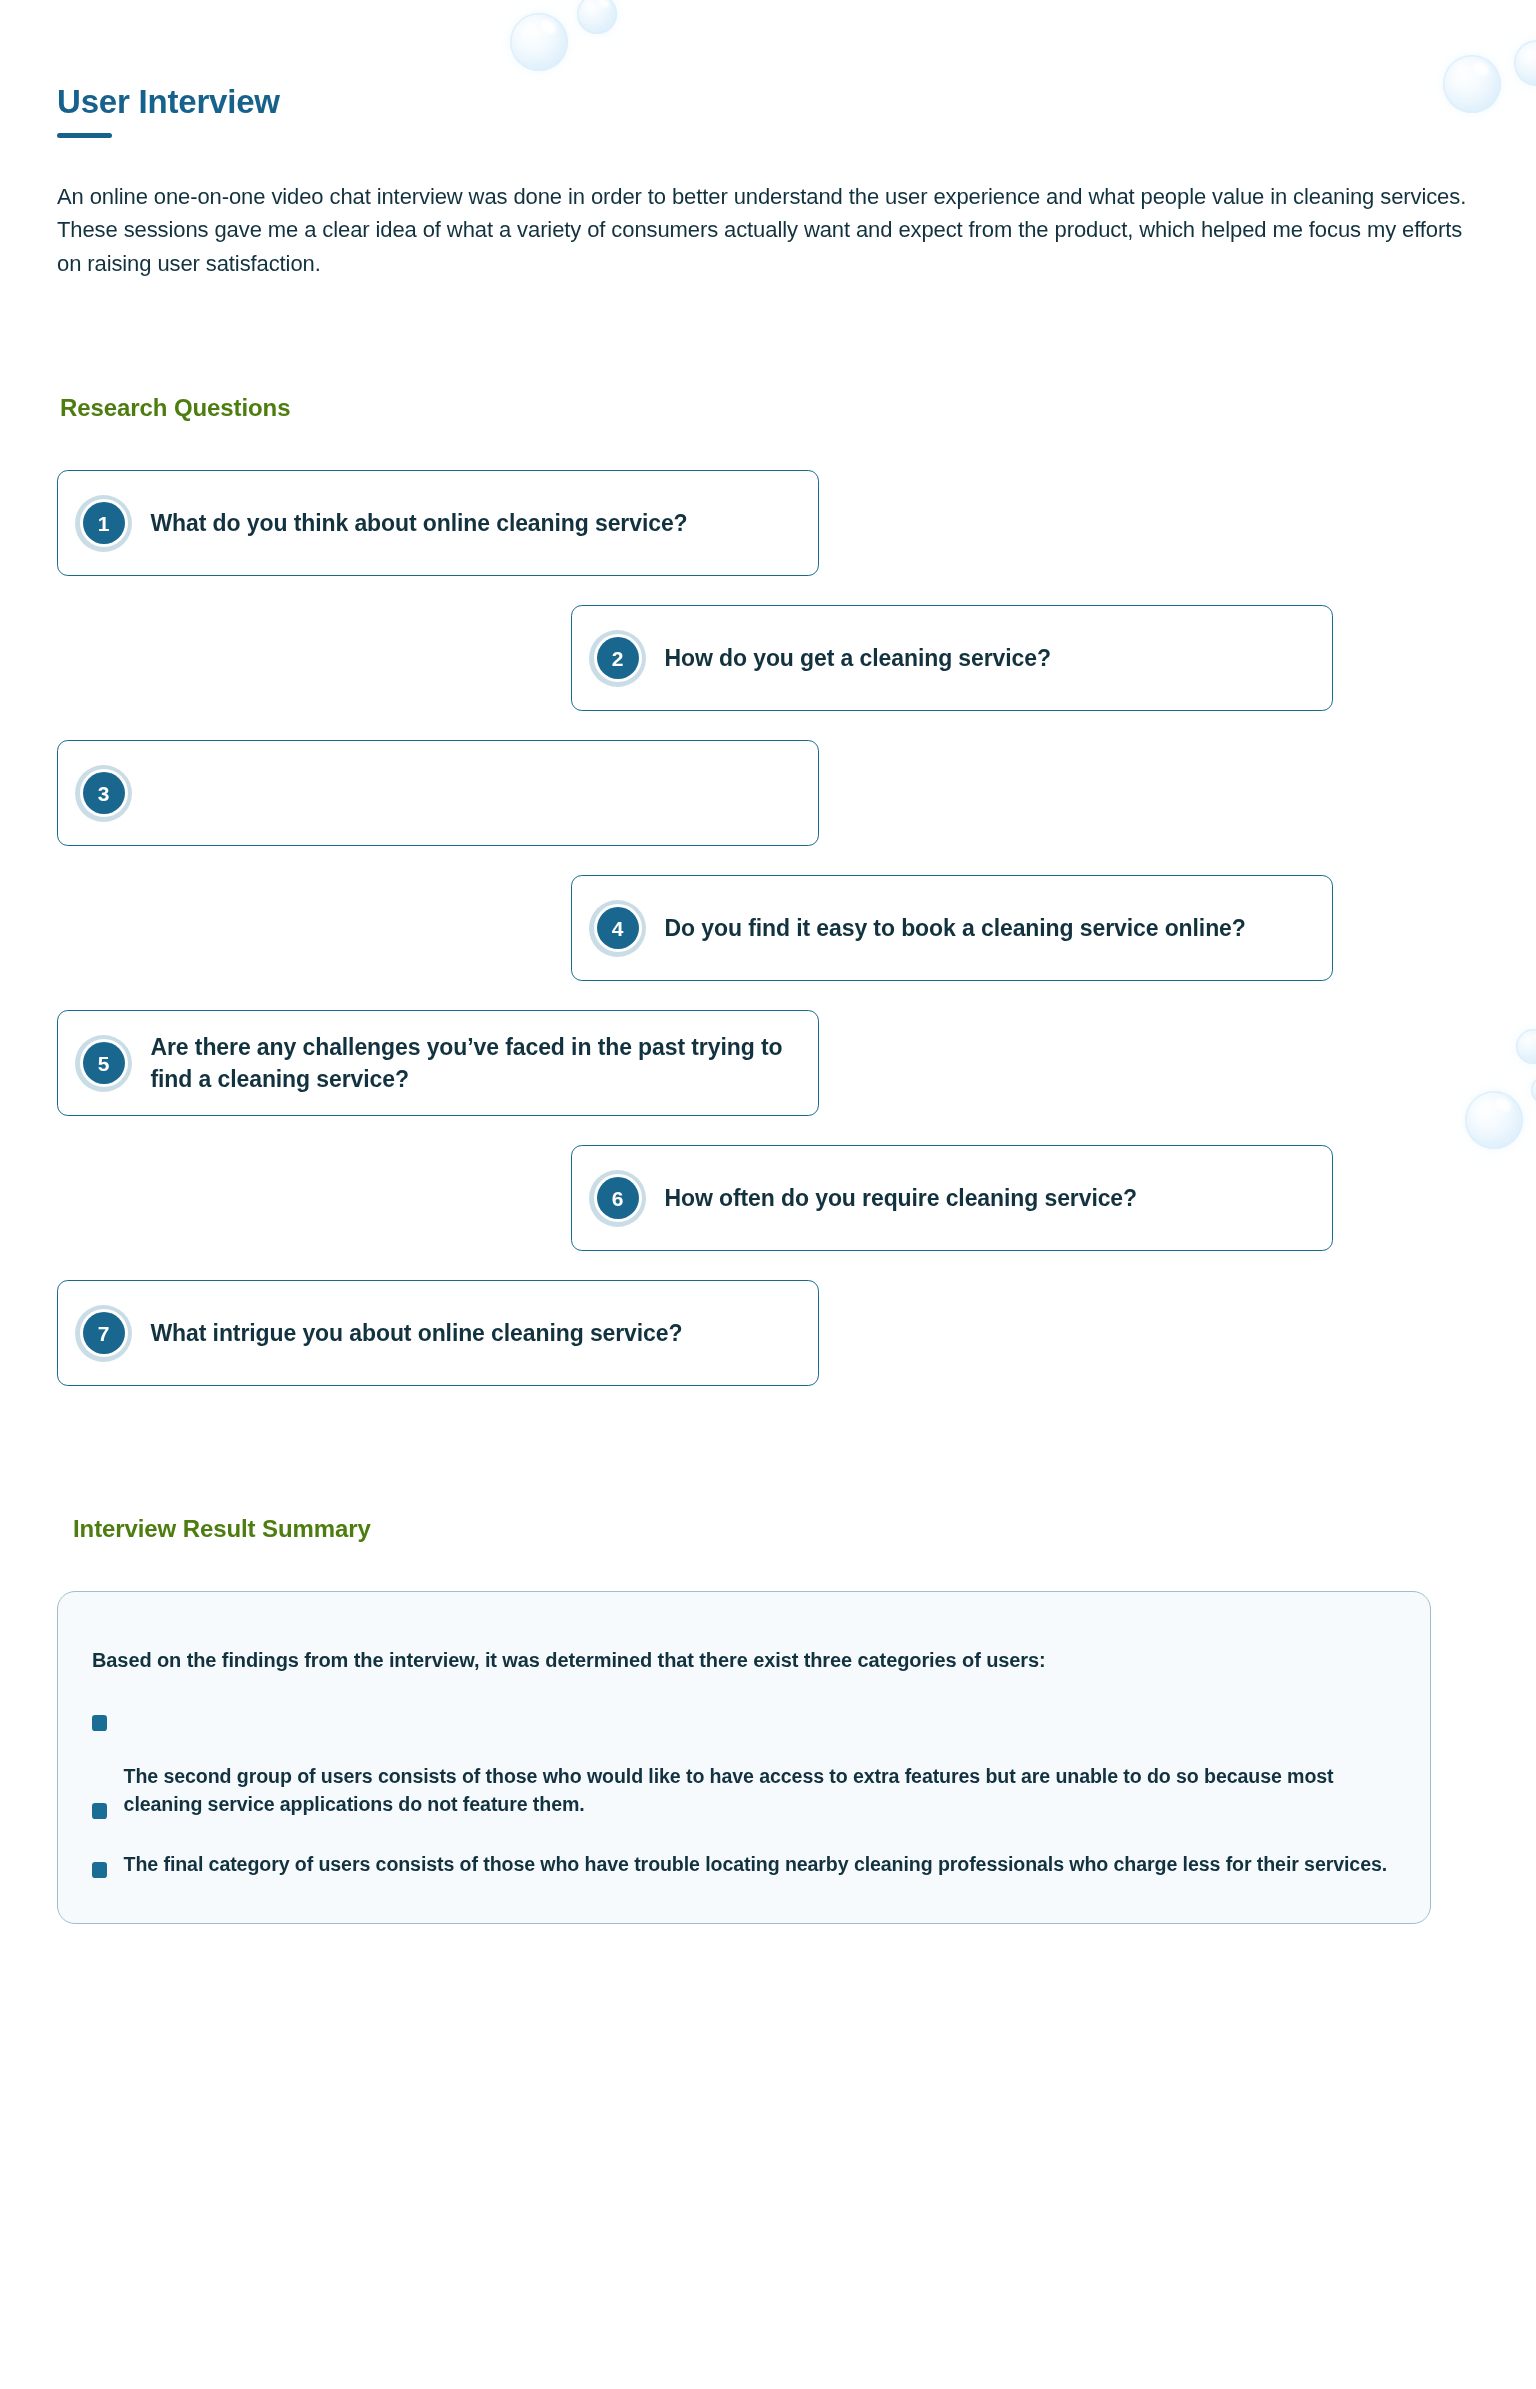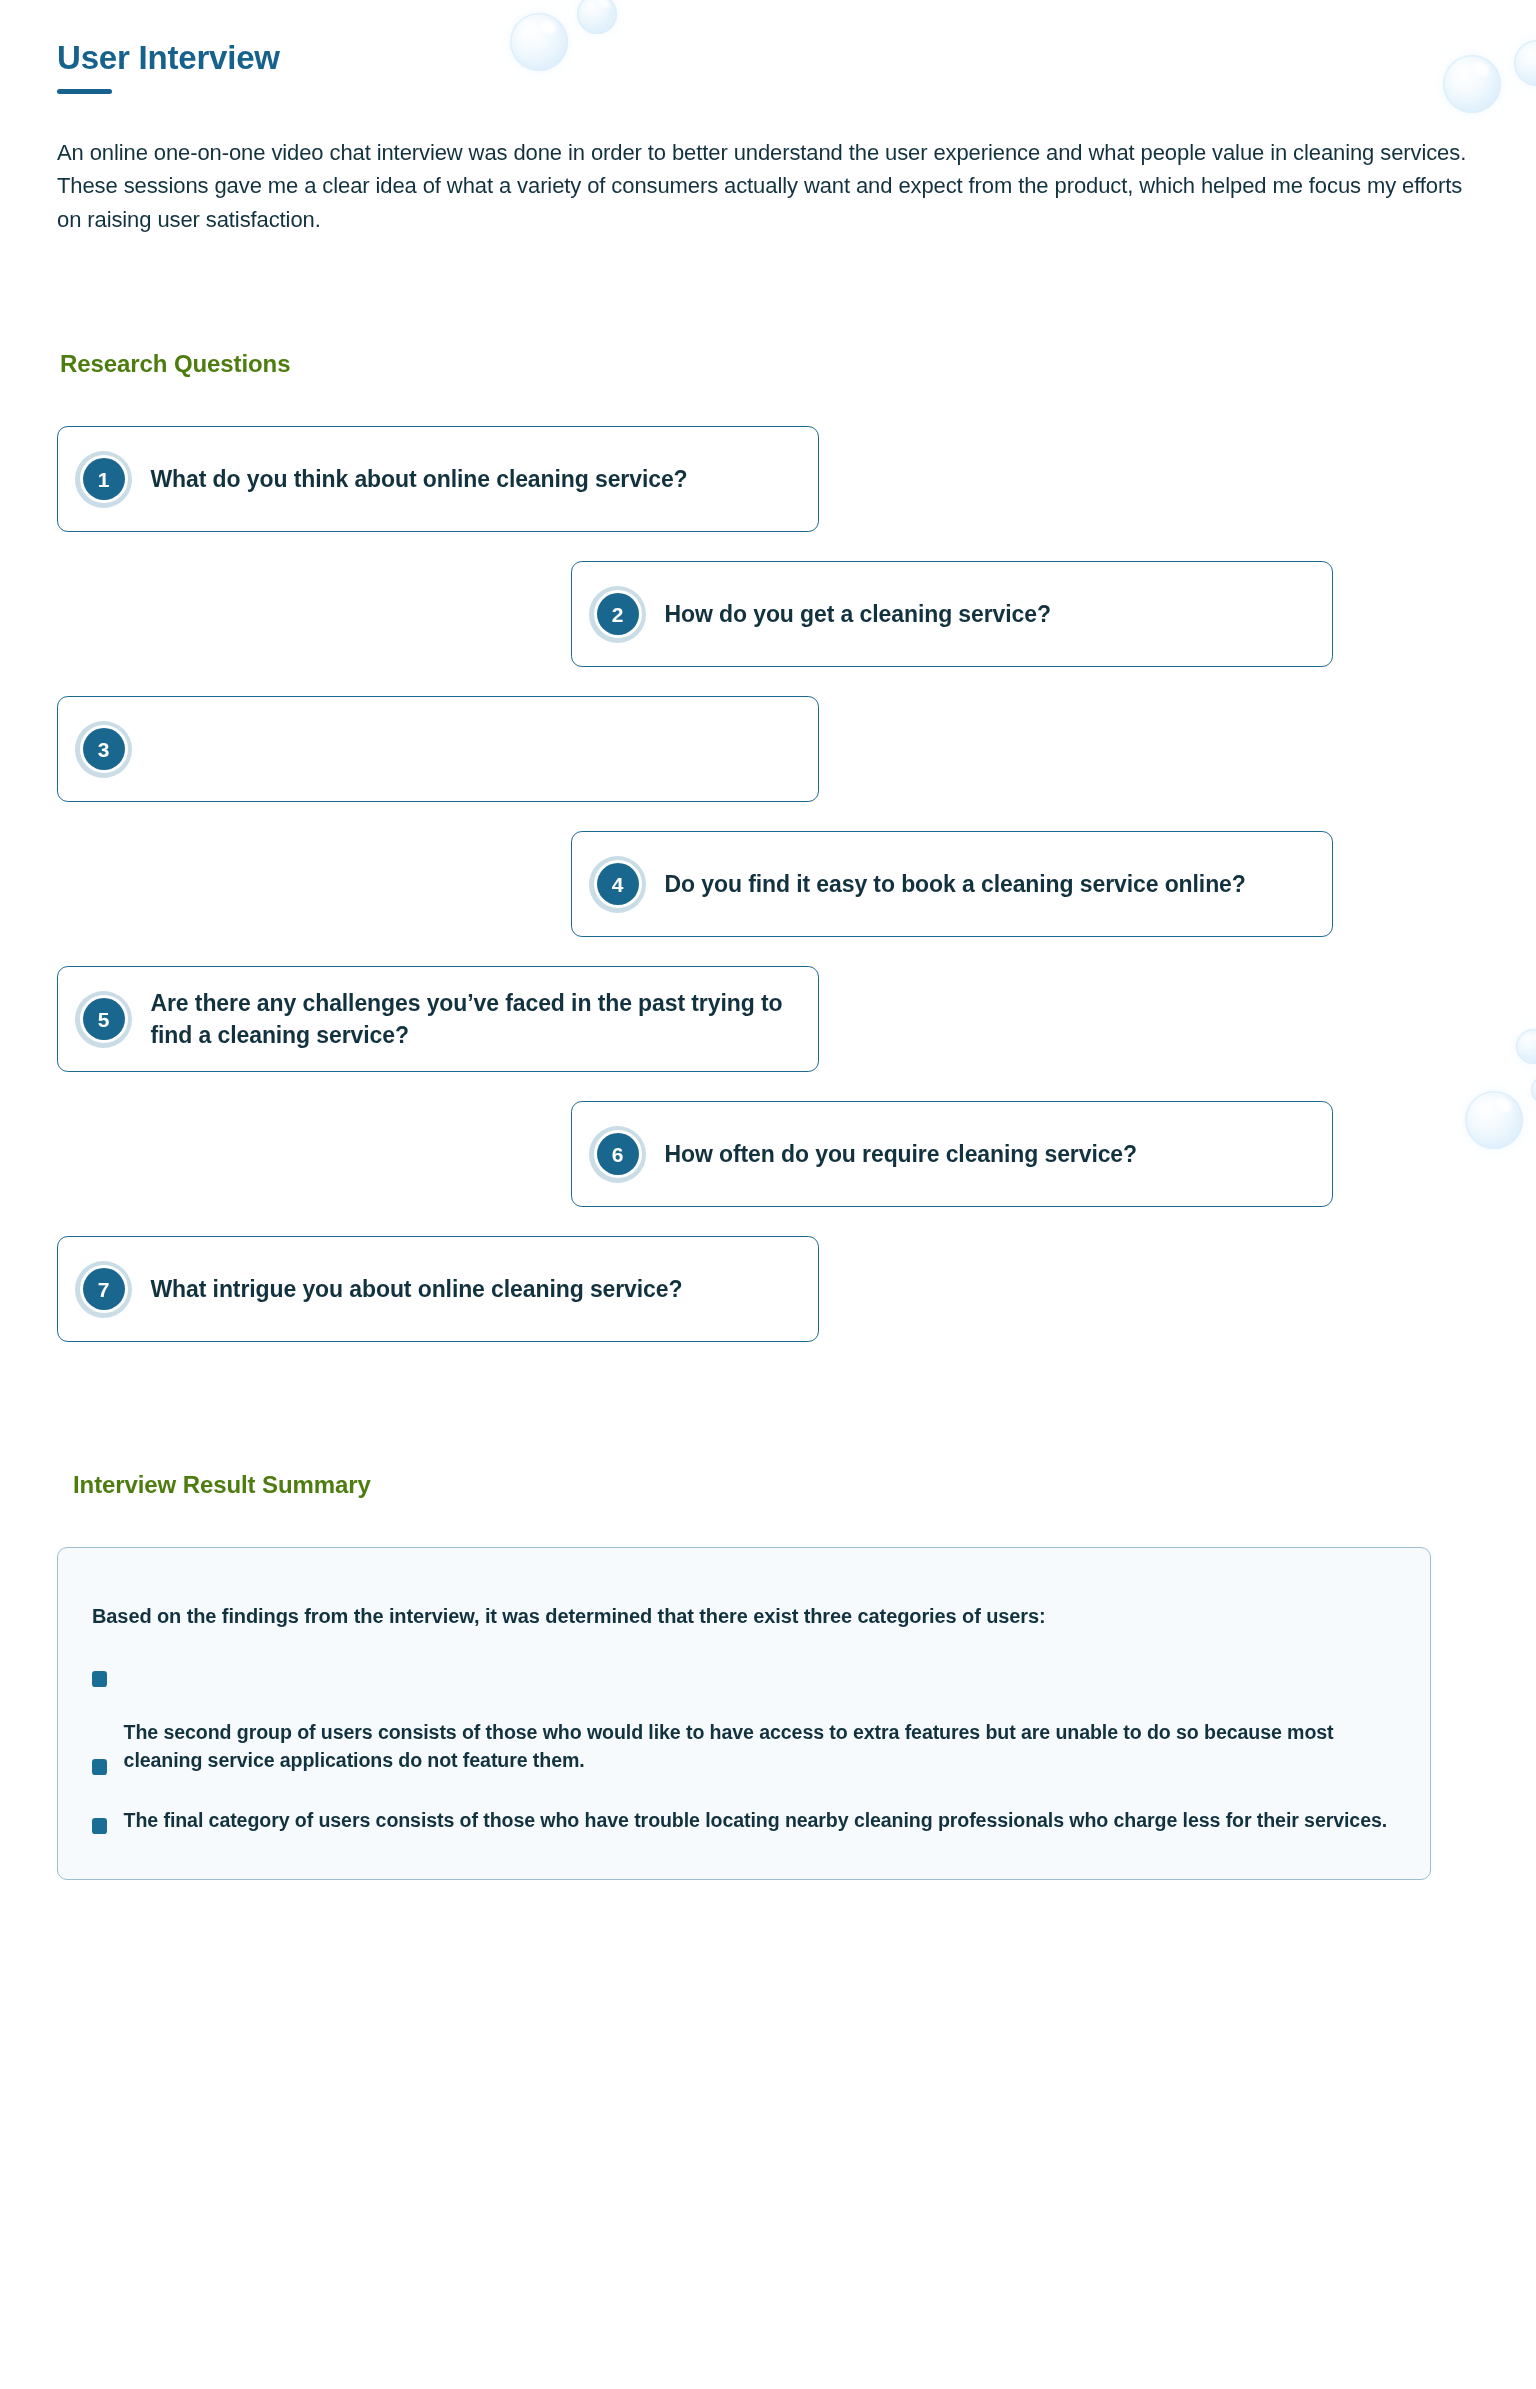--- a/index.html
+++ b/index.html
@@ -48,21 +48,21 @@
   }
 
   
   .page {
     position: relative;
     z-index: 2;
     padding: 0 57px;
   }
 
   
-  .page-header { padding-top: 40px; }
+  .page-header { padding-top: 84px; }
   .page-title {
     font-size: 33px;
     line-height: 1.1;
     font-weight: 700;
     color: #17628c;
     letter-spacing: -0.2px;
     margin: 0;
   }
   .title-rule {
     width: 55px;
@@ -148,21 +148,21 @@
     font-weight: 700;
     color: #12323f;
     letter-spacing: -0.1px;
   }
 
   
   .summary-box {
     margin-top: 48px;
     width: 1374px;
     border: 1.5px solid #9dbed1;
-    border-radius: 10px;
+    border-radius: 18px;
     background: #f7fafc;
     padding: 34px 37px 45px 34px;
   }
   .summary-lead {
     font-size: 20px;
     line-height: 1.45;
     font-weight: 700;
     color: #12323f;
     letter-spacing: -0.1px;
   }

